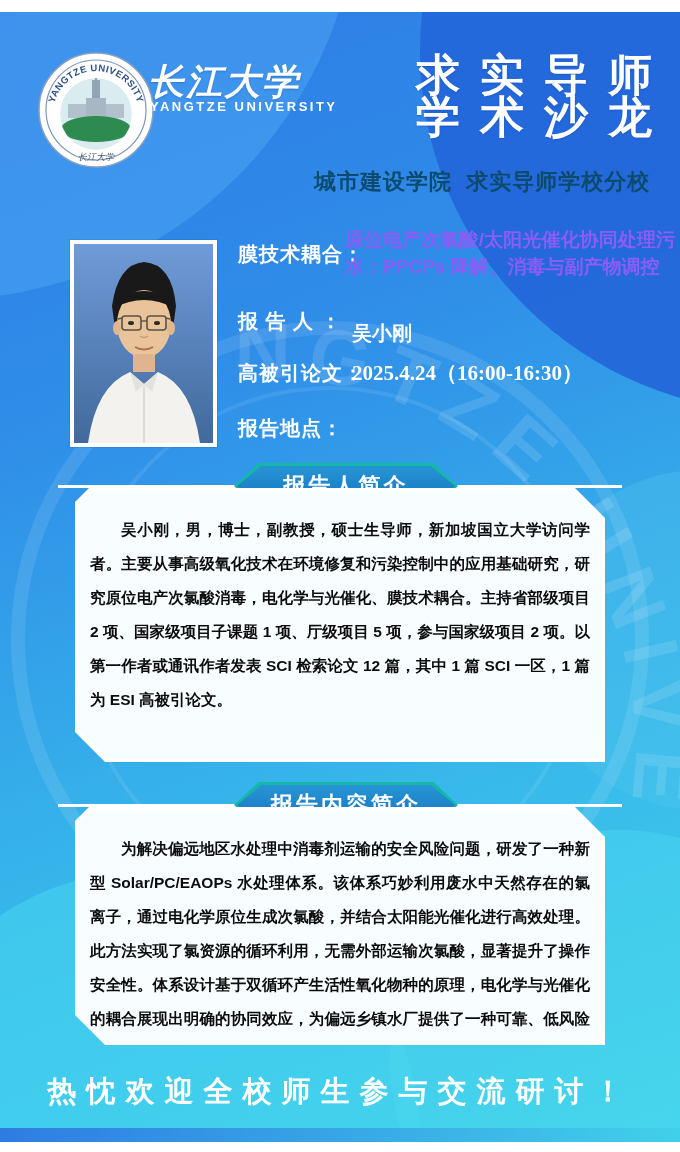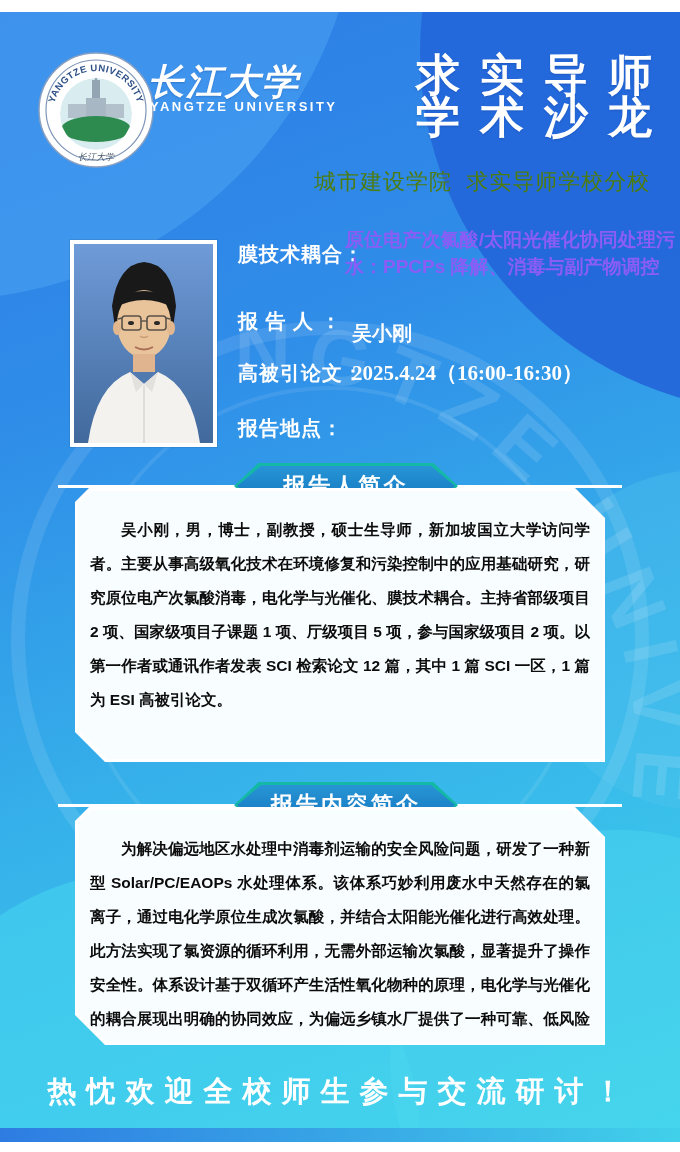--- a/index.html
+++ b/index.html
@@ -17,21 +17,21 @@
   .watermark{position:absolute;left:0;top:0;}
   
   .logo-seal{position:absolute;left:36px;top:50px;width:120px;height:120px;}
   .brand-cn{position:absolute;left:148px;top:58px;color:#fff;font-size:36px;font-weight:bold;
             font-style:italic;letter-spacing:2px;text-shadow:0 1px 2px rgba(0,40,120,.25);}
   .brand-en{position:absolute;left:150px;top:99px;color:#fff;font-size:13px;font-weight:bold;letter-spacing:2.5px;}
   .event-line{position:absolute;right:8px;color:#fff;font-weight:bold;font-size:44px;
               letter-spacing:20px;text-shadow:0 1px 2px rgba(0,40,120,.25);}
   .ev1{top:46px;}
   .ev2{top:88px;margin-left:48px;}
-  .subtitle{position:absolute;left:314px;top:167px;color:#4d7c0f;font-size:22px;font-weight:normal;
+  .subtitle{position:absolute;left:314px;top:167px;color:#0c4a6e;font-size:22px;font-weight:bold;
             letter-spacing:1px;white-space:pre-wrap;}
   
   .photo-frame{position:absolute;left:70px;top:240px;width:139px;height:199px;
                border:4px solid #ffffff;background:#4677c0;box-shadow:0 0 0 1px rgba(0,0,0,.08);}
   .photo-frame svg{display:block;}
   
   .info-label{position:absolute;left:238px;color:#ffffff;font-size:20px;font-weight:bold;letter-spacing:1px;}
   .info-value{position:absolute;color:#ffffff;font-size:20px;font-weight:bold;}
   .v-title{left:345px;top:226px;width:330px;font-size:19px;line-height:27px;color:#8b5cf6;text-align:justify;}
   .l-title{top:241px;}

